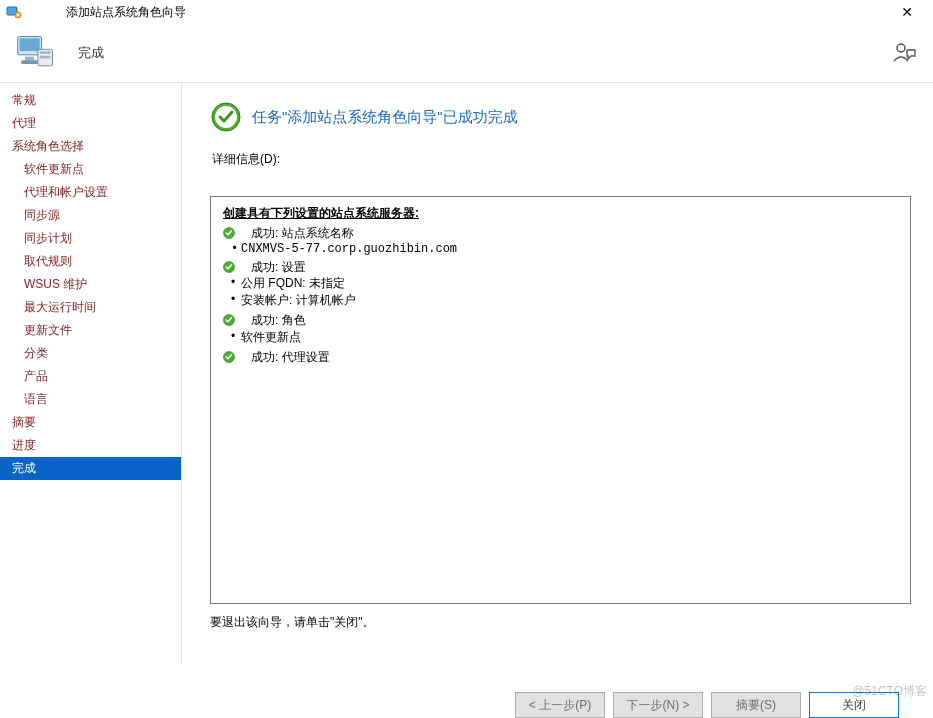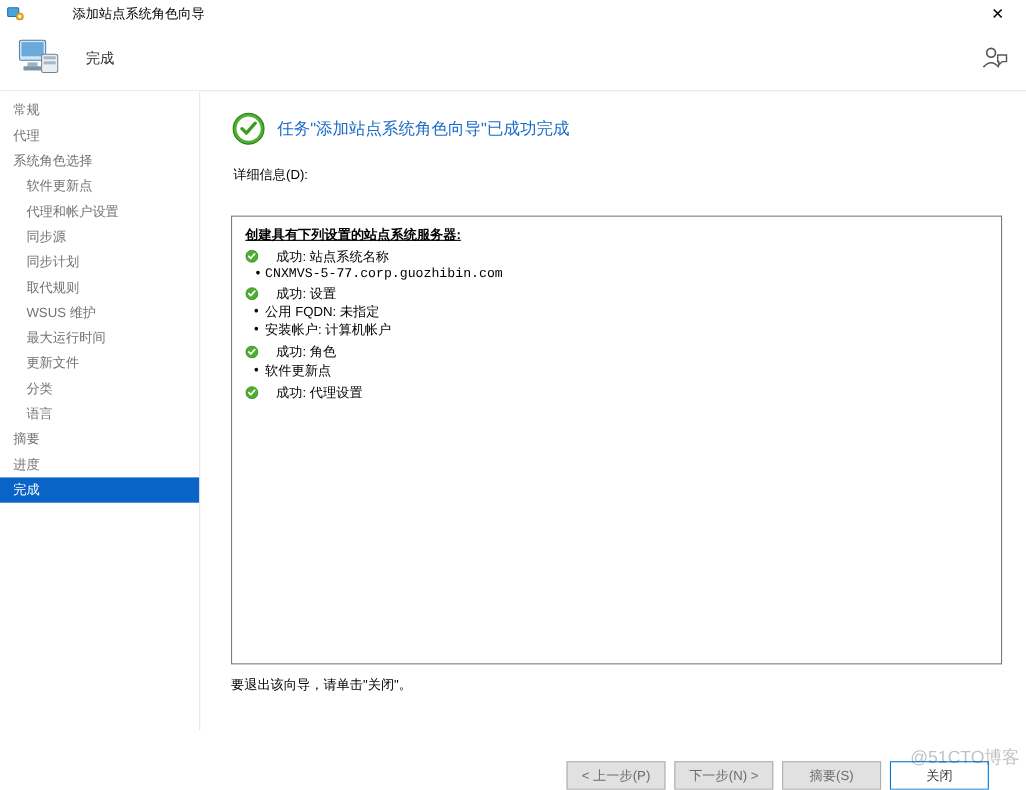--- a/index.html
+++ b/index.html
@@ -60,21 +60,21 @@
     
     .sidebar {
       width: 182px;
       padding-top: 6px;
       border-right: 1px solid #e6e6e6;
       background: #fff;
     }
     .sidebar .item {
       padding: 3px 8px 3px 12px;
       font-size: 12px;
-      color: #737373;
+      color: #7f1d1d;
       white-space: nowrap;
       cursor: default;
     }
     .sidebar .item.indent { padding-left: 24px; }
     .sidebar .item.selected {
       background: #0a64c8;
       color: #fff;
     }
     
     .main {
@@ -160,21 +160,21 @@
     .btn.enabled {
       border: 1px solid #0078d7;
       background: #fff;
       color: #404040;
       cursor: pointer;
     }
     .watermark {
       position: absolute;
       right: 6px;
       bottom: 18px;
-      font-size: 16px;
+      font-size: 12px;
       color: rgba(0,0,0,0.25);
       pointer-events: none;
     }
   </style>
 </head>
 <body>
 
 <div class="titlebar">
   <span class="title-icon">
     <svg viewBox="0 0 16 16" width="16" height="16">
@@ -217,20 +217,21 @@
       <div class="item">系统角色选择</div>
       <div class="item indent">软件更新点</div>
       <div class="item indent">代理和帐户设置</div>
       <div class="item indent">同步源</div>
       <div class="item indent">同步计划</div>
       <div class="item indent">取代规则</div>
       <div class="item indent">WSUS 维护</div>
       <div class="item indent">最大运行时间</div>
       <div class="item indent">更新文件</div>
       <div class="item indent">分类</div>
+      <div class="item indent">产品</div>
       <div class="item indent">语言</div>
       <div class="item">摘要</div>
       <div class="item">进度</div>
       <div class="item selected">完成</div>
     </div>
 
   <div class="main">
     <div class="success-line">
       <span class="check-circle">
         <svg viewBox="0 0 32 32" width="32" height="32">

